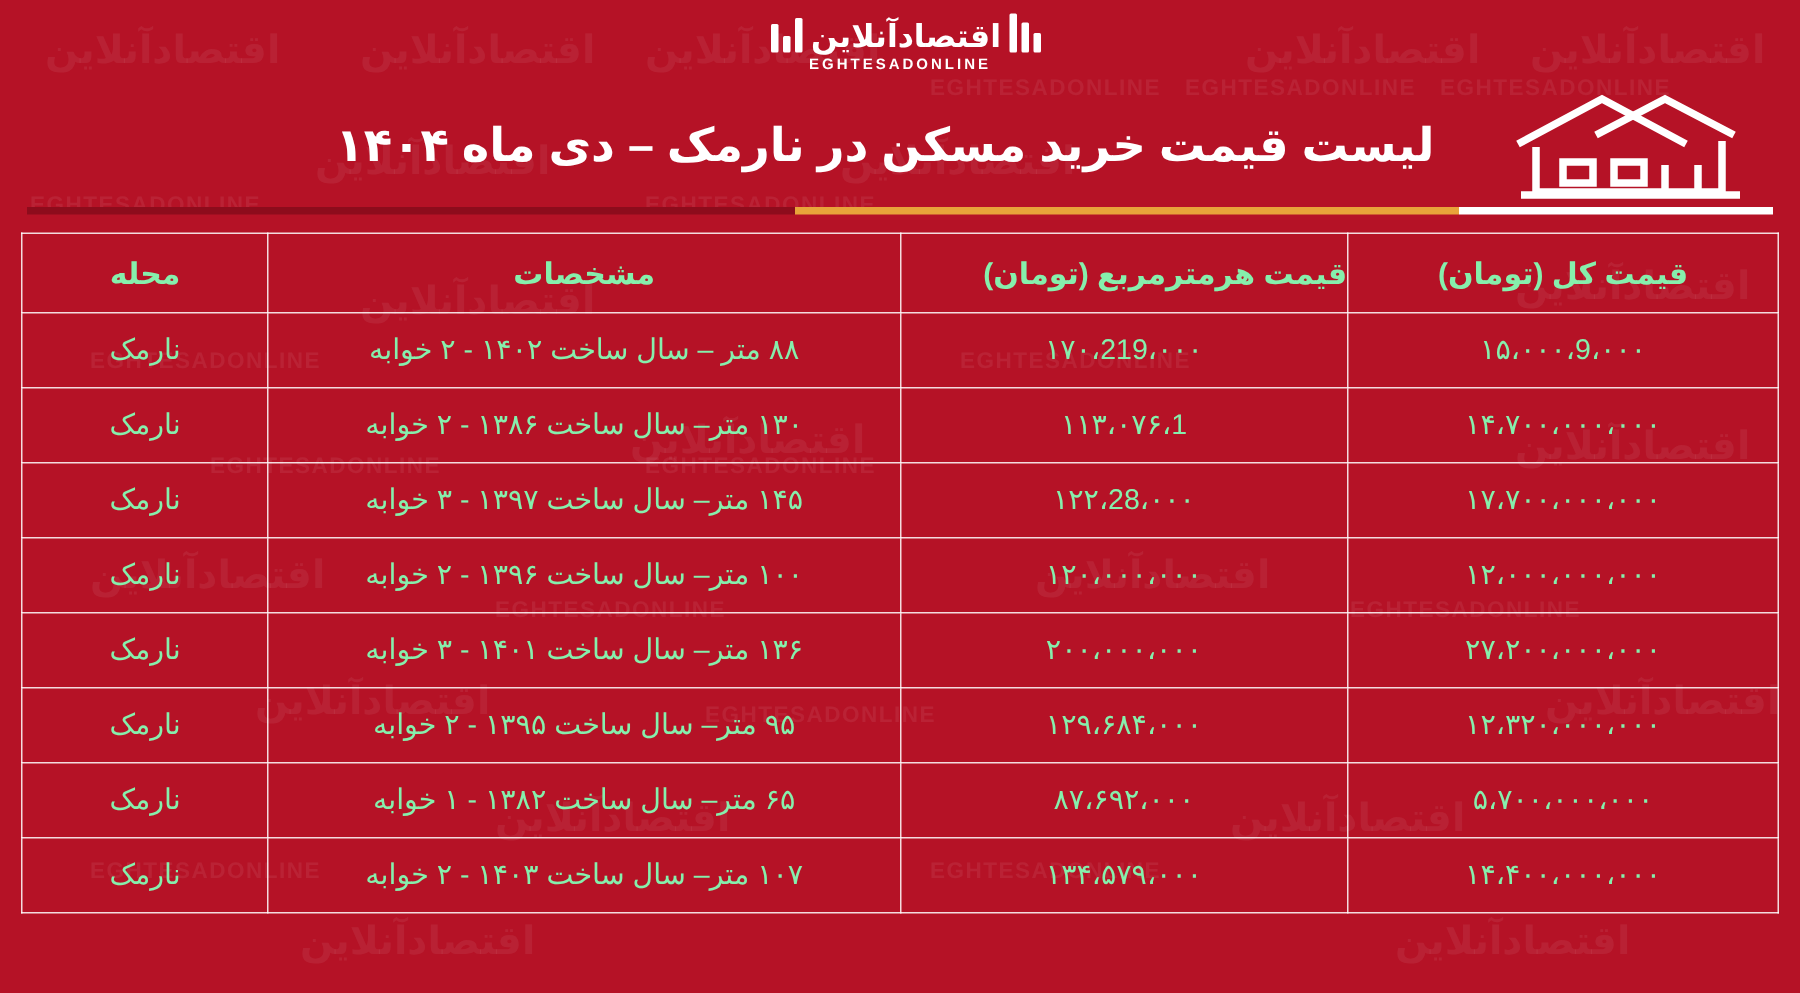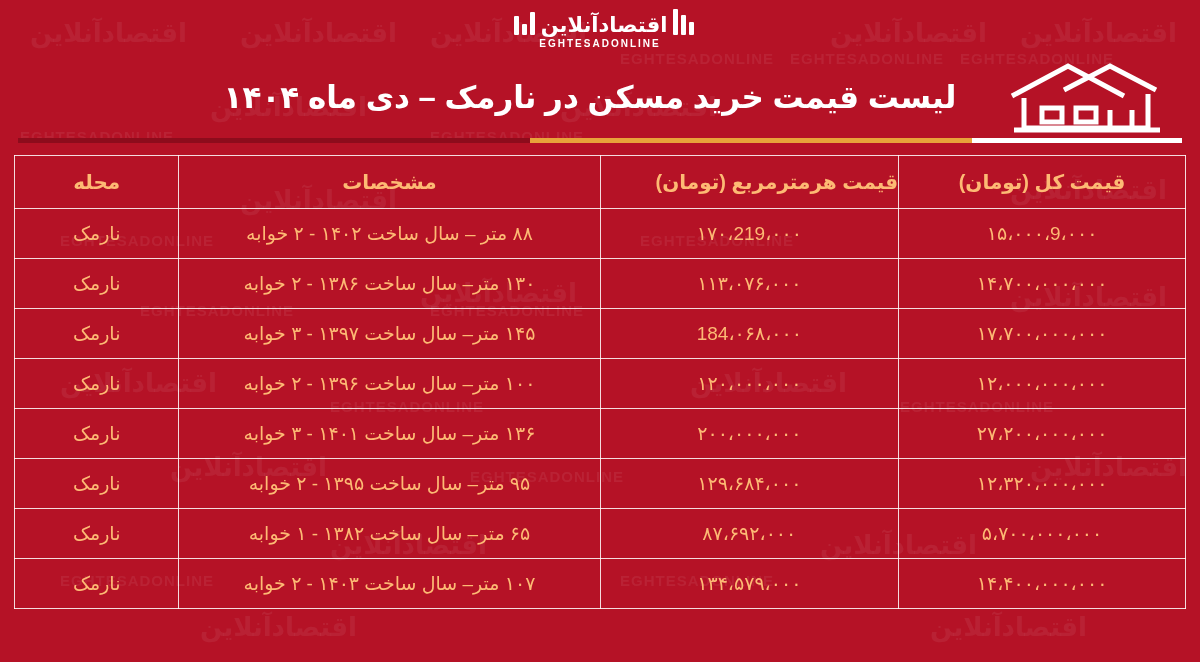--- a/index.html
+++ b/index.html
@@ -132,21 +132,21 @@
     padding: 0 14px;
   }
   table {
     width: 100%;
     border-collapse: collapse;
     table-layout: fixed;
   }
   th, td {
     border: 1px solid rgba(255,255,255,0.85);
     text-align: center;
-    color: #fdba74;
+    color: #86efac;
     padding: 0;
     height: 49px;
     vertical-align: middle;
     white-space: nowrap;
   }
   thead th {
     font-size: 20px;
     font-weight: bold;
     height: 52px;
   }
@@ -246,27 +246,27 @@
     </thead>
     <tbody>
       <tr>
         <td>۱۵،۰۰۰،9،۰۰۰</td>
         <td>۱۷۰،219،۰۰۰</td>
         <td>۸۸ متر – سال ساخت ۱۴۰۲ - ۲ خوابه</td>
         <td>نارمک</td>
       </tr>
       <tr>
         <td>۱۴،۷۰۰،۰۰۰،۰۰۰</td>
-        <td>۱۱۳،۰۷۶،۰۰۰</td>
+        <td>۱۱۳،۰۷۶،1</td>
         <td>۱۳۰ متر– سال ساخت ۱۳۸۶ - ۲ خوابه</td>
         <td>نارمک</td>
       </tr>
       <tr>
         <td>۱۷،۷۰۰،۰۰۰،۰۰۰</td>
-        <td>184،۰۶۸،۰۰۰</td>
+        <td>۱۲۲،28،۰۰۰</td>
         <td>۱۴۵ متر– سال ساخت ۱۳۹۷ - ۳ خوابه</td>
         <td>نارمک</td>
       </tr>
       <tr>
         <td>۱۲،۰۰۰،۰۰۰،۰۰۰</td>
         <td>۱۲۰،۰۰۰،۰۰۰</td>
         <td>۱۰۰ متر– سال ساخت ۱۳۹۶ - ۲ خوابه</td>
         <td>نارمک</td>
       </tr>
       <tr>

